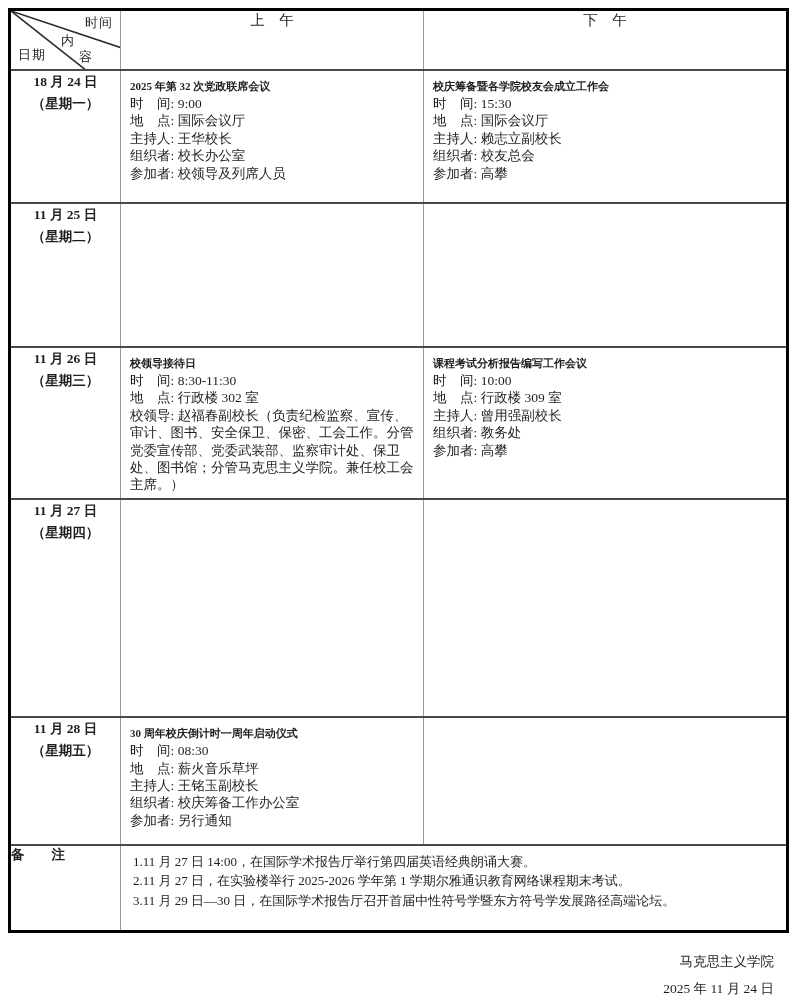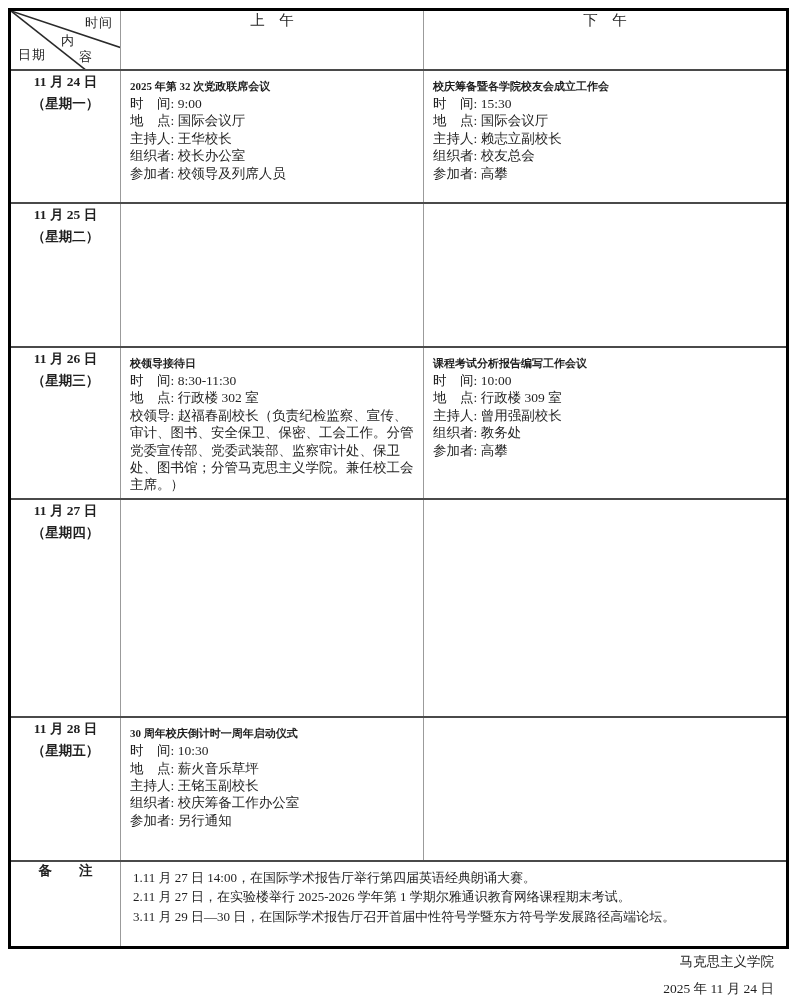--- a/index.html
+++ b/index.html
@@ -34,34 +34,34 @@
   .lbl-nei    { top: 21px; left: 50px; }
   .lbl-rong   { top: 37px; left: 68px; }
   .lbl-date   { bottom: 5px; left: 7px; }
   .col-header { vertical-align: middle; font-size: 14.5px; font-weight: normal; margin-left: 32px; }
 
   
   #rows-body tr:nth-child(1) { height: 133px; }
   #rows-body tr:nth-child(2) { height: 144px; }
   #rows-body tr:nth-child(3) { height: 142px; margin-top: 24px; }
   #rows-body tr:nth-child(4) { height: 218px; }
-  #rows-body tr:nth-child(5) { height: 144px; }
+  #rows-body tr:nth-child(5) { height: 128px; }
 
   .date-cell {
     text-align: center; vertical-align: middle;
     font-weight: bold; font-size: 13.5px; line-height: 22px;
   }
   .event-cell { padding: 7px 8px 4px 9px; font-size: 13.5px; line-height: 17.4px; }
   .event-title { text-align: left; font-weight: bold; font-size: 11px; }
   .event-line { text-align: left; white-space: pre-wrap; }
 
   
   .notes-row { height: 87px; }
   .notes-label-cell {
-    text-align: center; vertical-align: middle;
+    text-align: left; vertical-align: middle;
     font-weight: bold; font-size: 13.5px;
   }
   .notes-cell { vertical-align: middle; padding: 6px 8px 6px 12px; font-size: 13px; line-height: 19.5px; }
   .note-line { white-space: pre-wrap; }
 
   
   .footer {
     position: absolute; right: 24px; top: 948px;
     text-align: right; font-size: 13.5px; line-height: 27px;
   }
@@ -91,21 +91,21 @@
           <span class="corner-label lbl-date">日期</span>
         </th>
         <th class="col-header">上　午</th>
         <th class="col-header">下　午</th>
       </tr>
     </thead>
 
     <tbody id="rows-body">
   <tr>
     <td class="date-cell">
-      <div>11 月 24 日</div>
+      <div>18 月 24 日</div>
       <div>（星期一）</div>
     </td>
     <td class="event-cell">
             <div class="event-title">2025 年第 32 次党政联席会议</div>
             <div class="event-line">时　间: 9:00</div>
             <div class="event-line">地　点: 国际会议厅</div>
             <div class="event-line">主持人: 王华校长</div>
             <div class="event-line">组织者: 校长办公室</div>
             <div class="event-line">参加者: 校领导及列席人员</div>
           </td>
@@ -158,21 +158,21 @@
     <td class="event-cell"></td>
   </tr>
 
   <tr>
     <td class="date-cell">
       <div>11 月 28 日</div>
       <div>（星期五）</div>
     </td>
     <td class="event-cell">
             <div class="event-title">30 周年校庆倒计时一周年启动仪式</div>
-            <div class="event-line">时　间: 10:30</div>
+            <div class="event-line">时　间: 08:30</div>
             <div class="event-line">地　点: 薪火音乐草坪</div>
             <div class="event-line">主持人: 王铭玉副校长</div>
             <div class="event-line">组织者: 校庆筹备工作办公室</div>
             <div class="event-line">参加者: 另行通知</div>
           </td>
     <td class="event-cell"></td>
   </tr>
 </tbody>
 
     <tbody>

